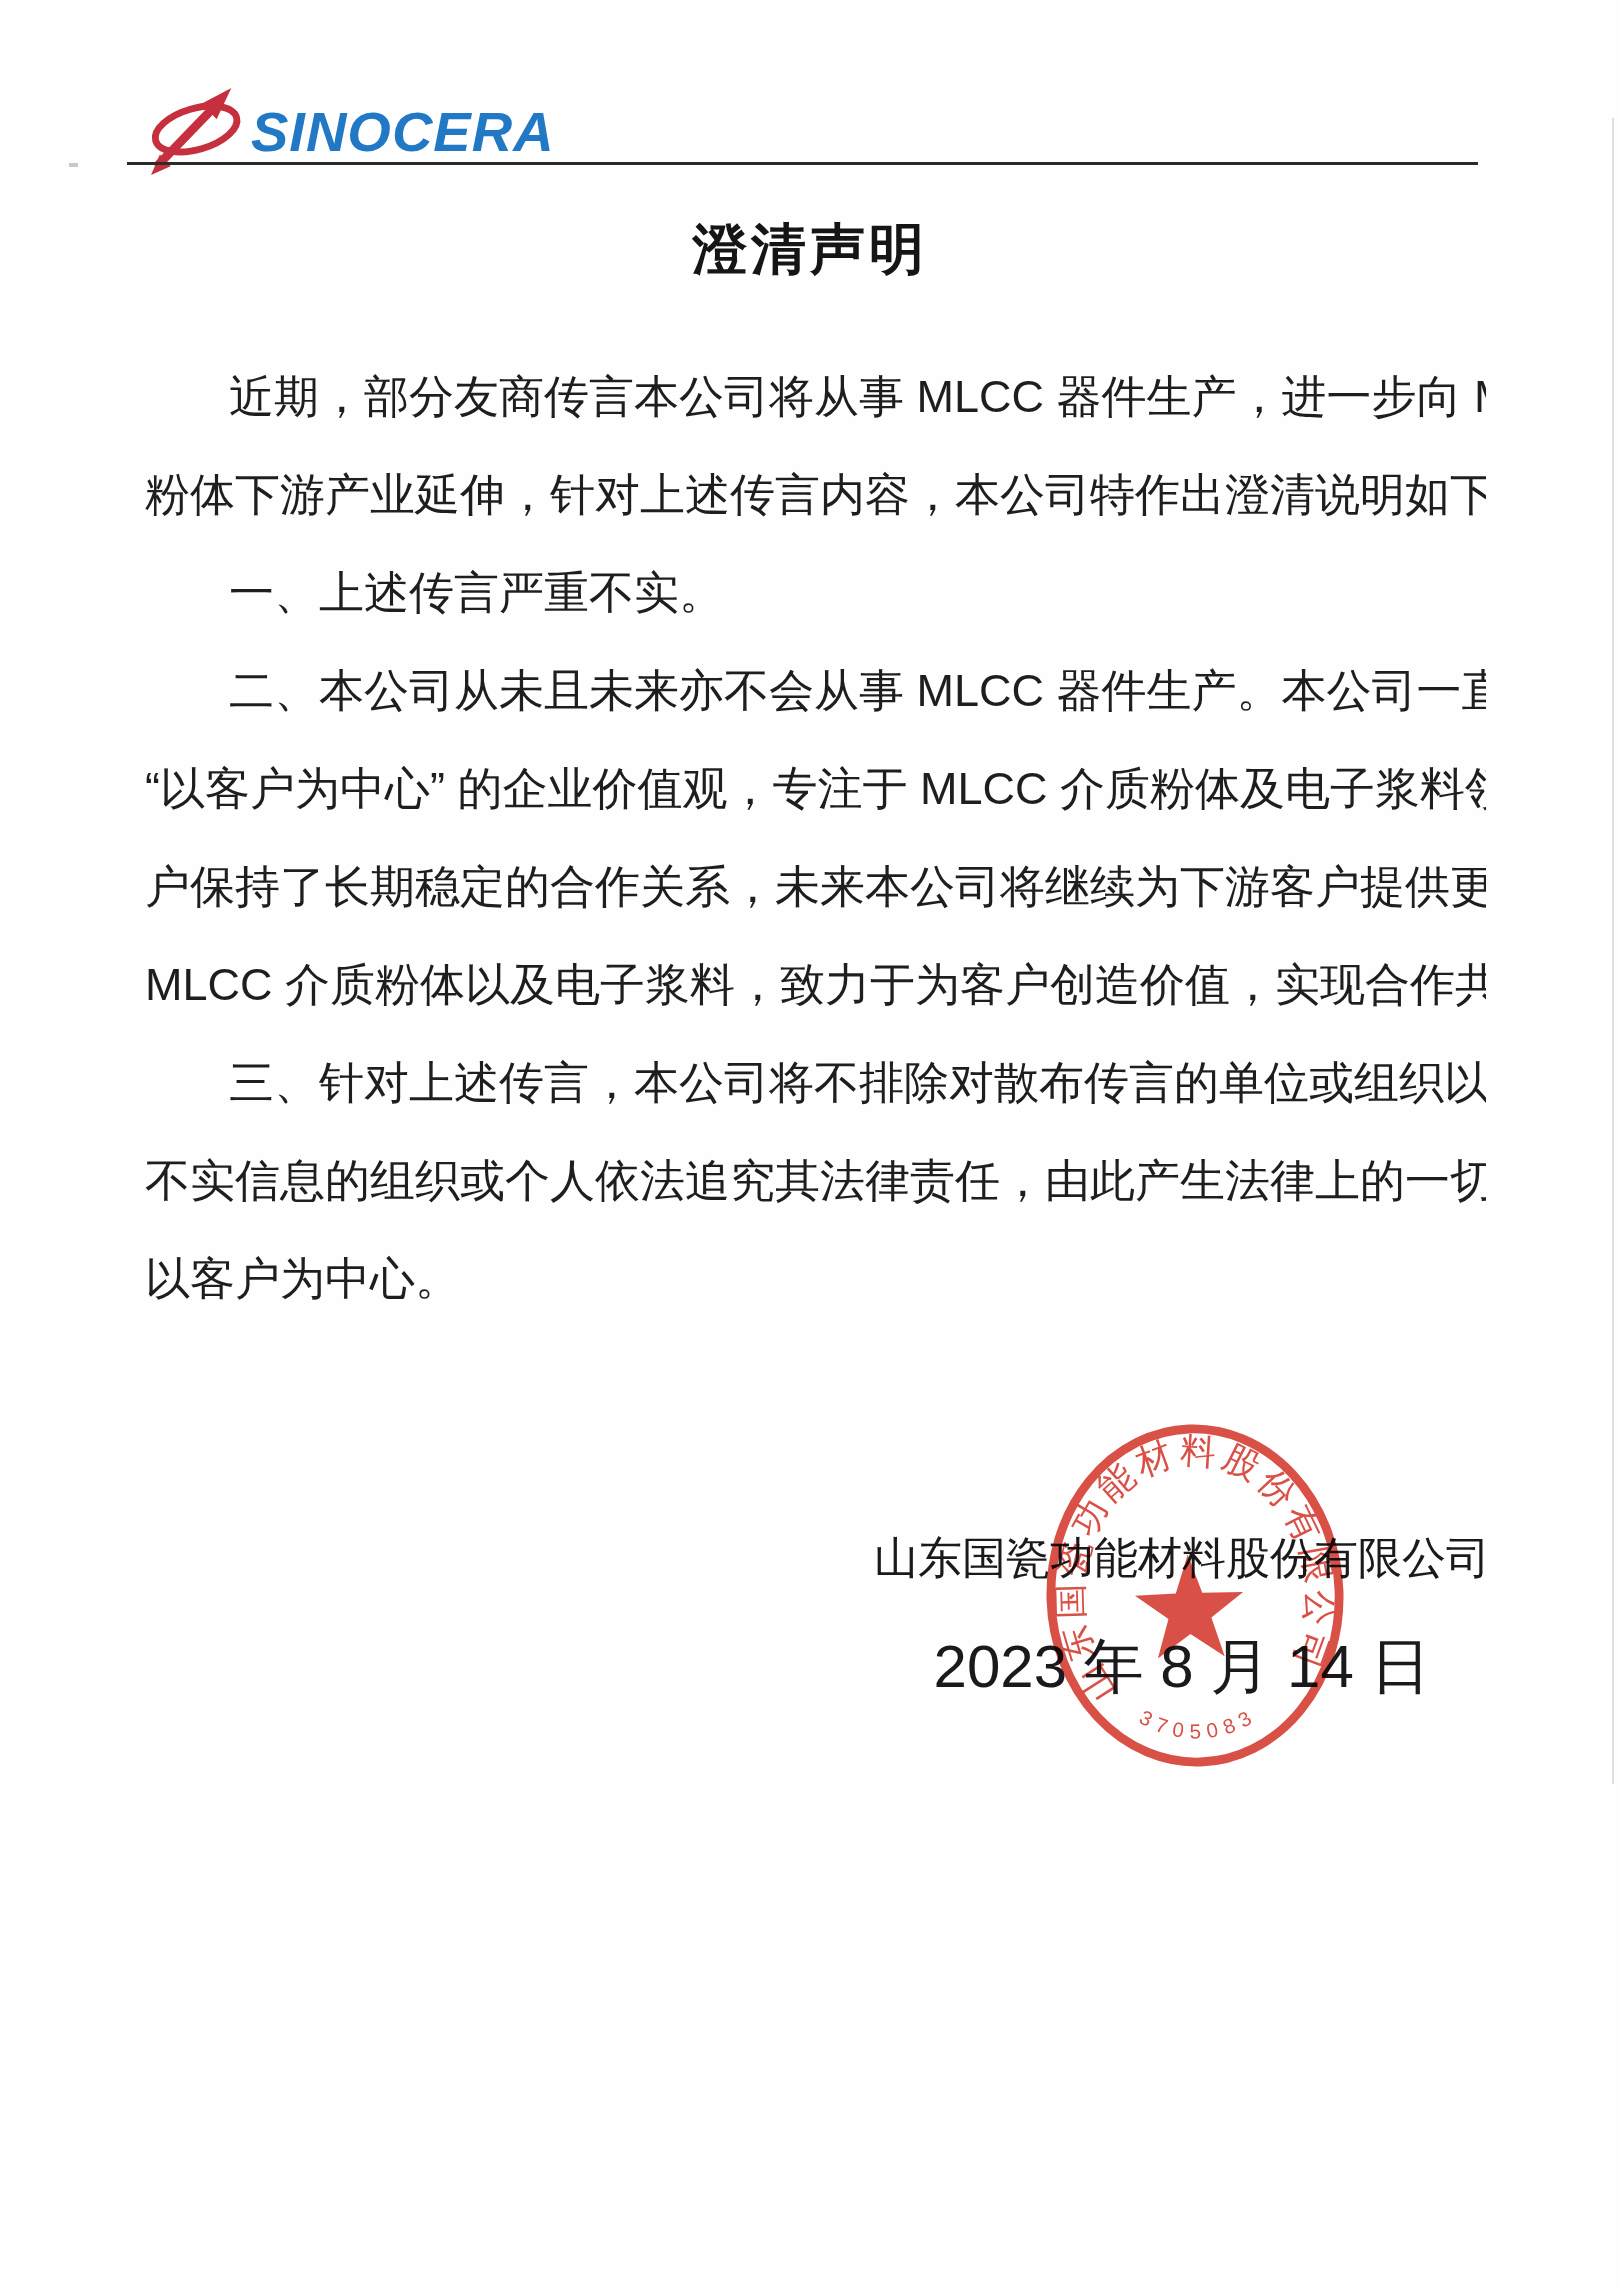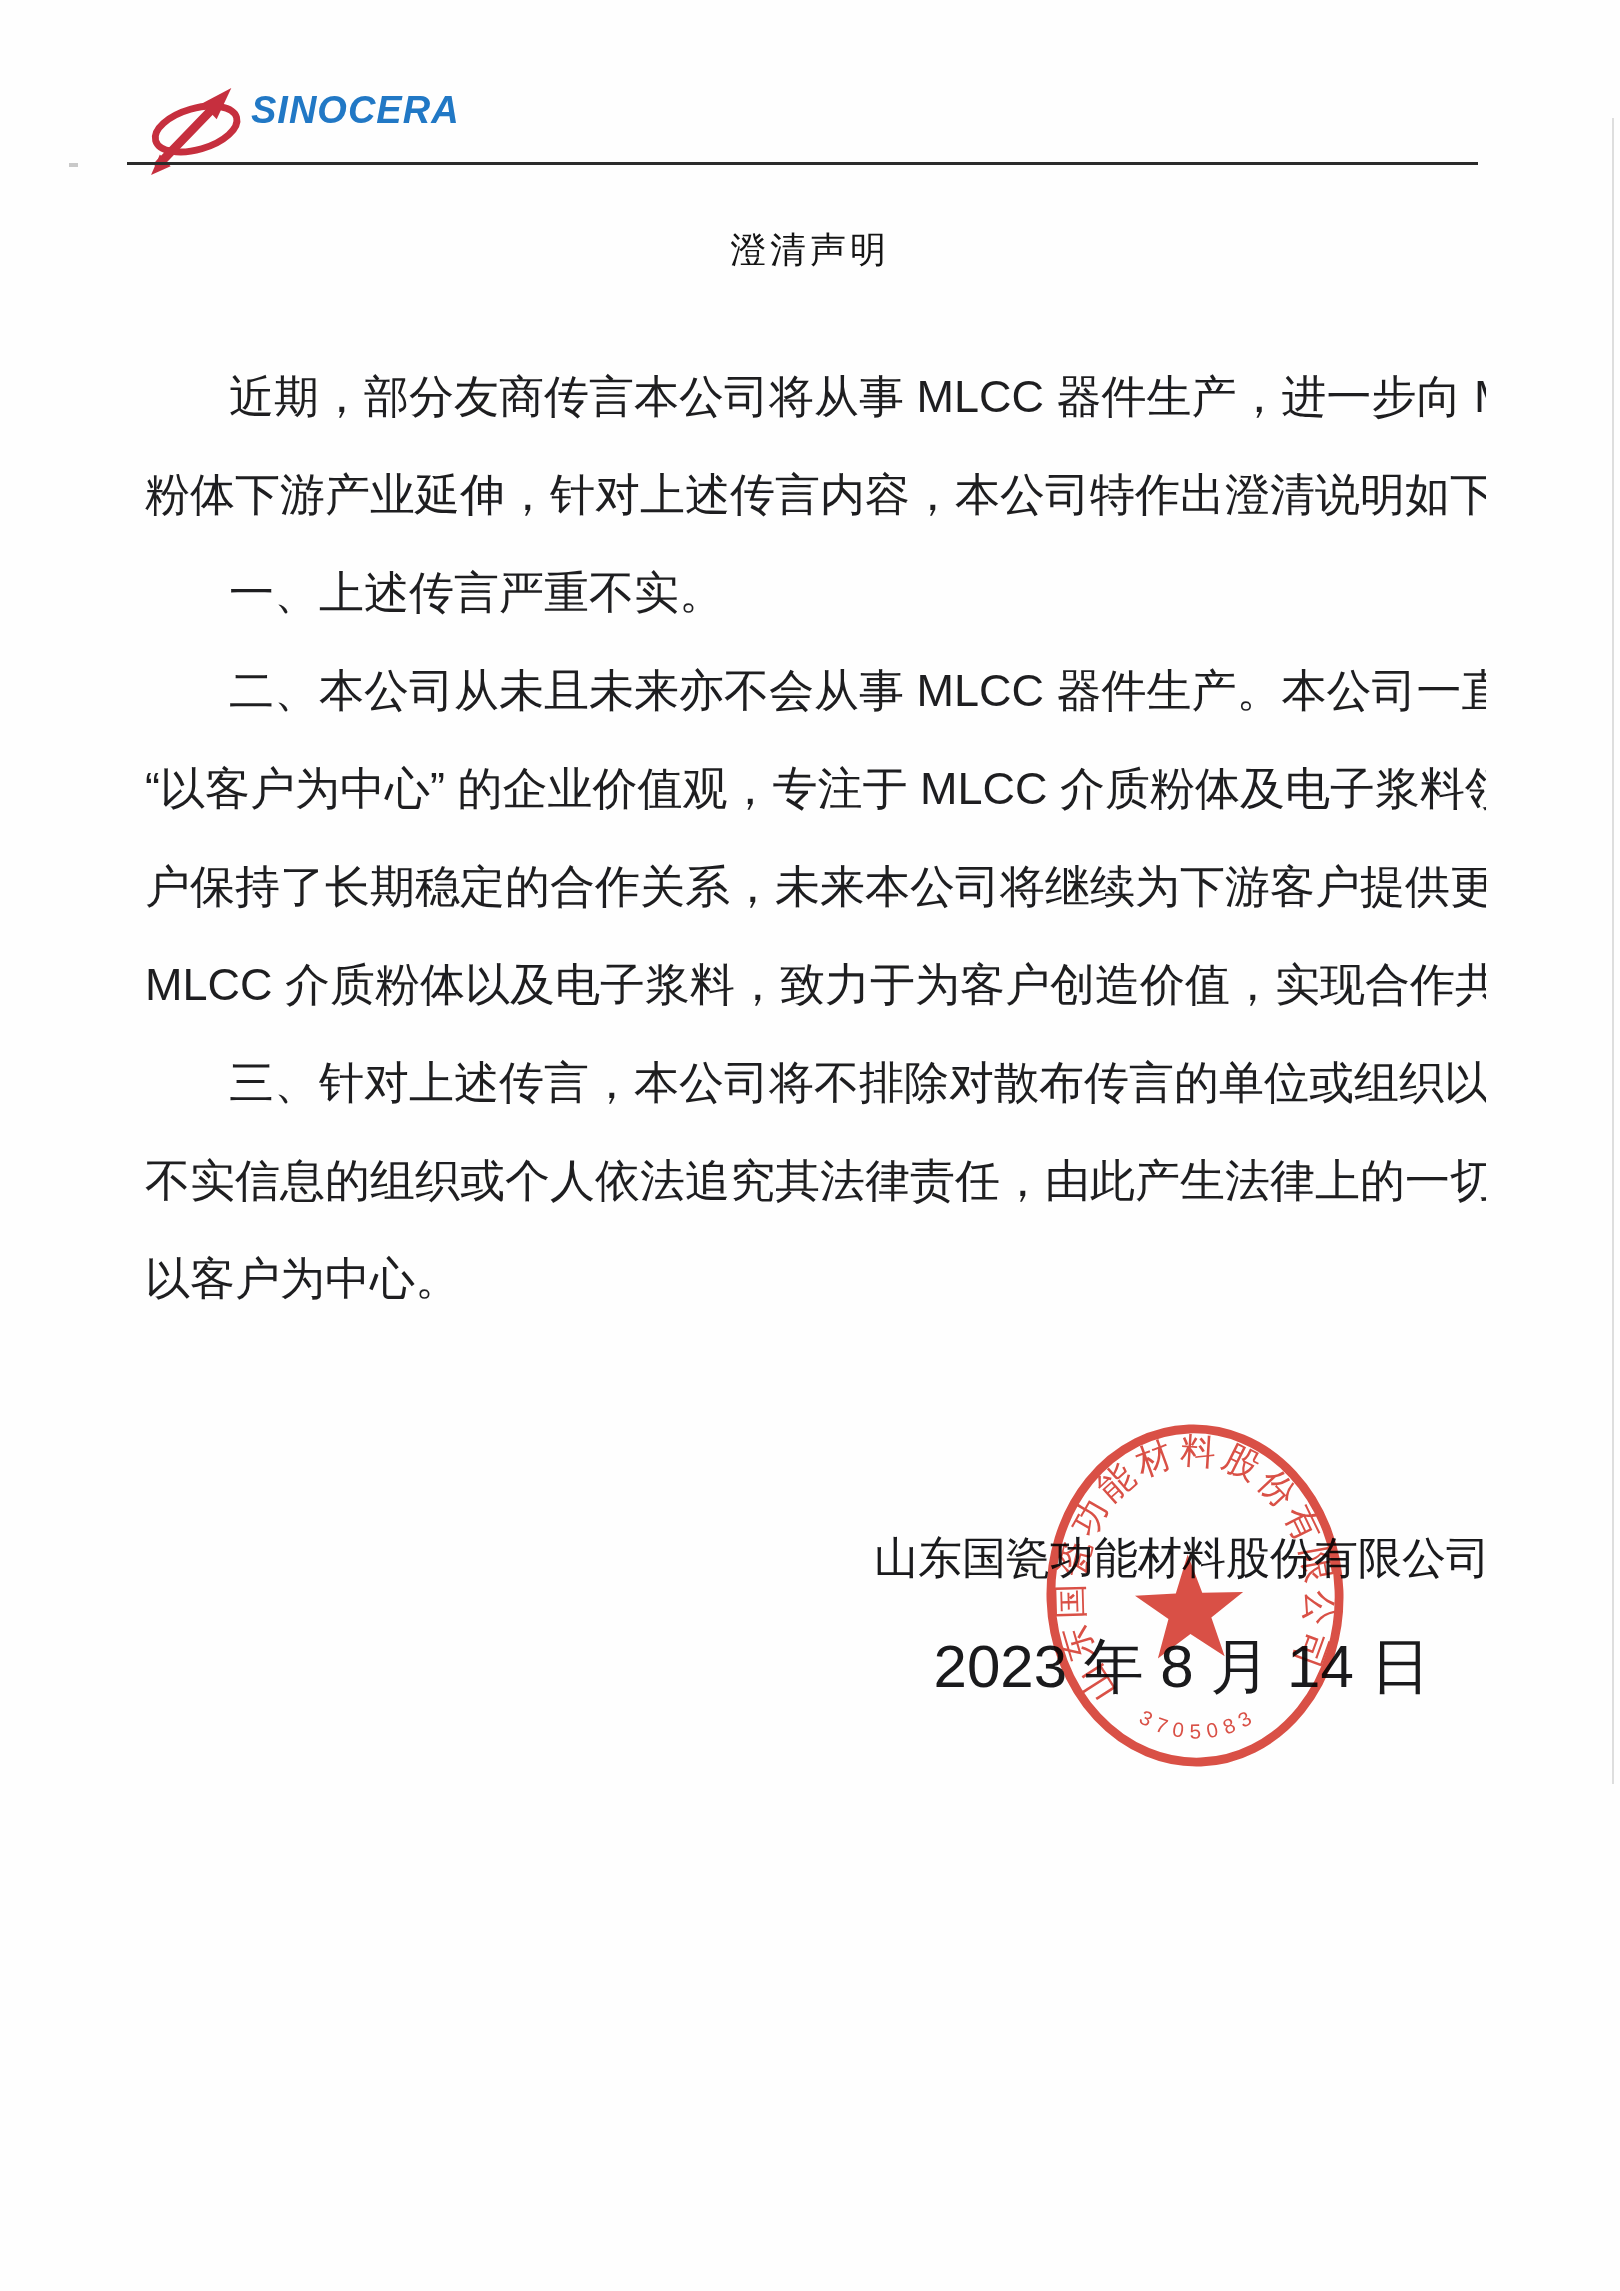--- a/index.html
+++ b/index.html
@@ -6,32 +6,32 @@
   body{
     width:1620px;height:2292px;position:relative;
     background:#ffffff;
     font-family:"Liberation Sans","DejaVu Sans",sans-serif;
     color:#1d1d1f;overflow:hidden;
   }
   .page{position:absolute;inset:0;background:#fefefe;}
   
   .logo-mark{position:absolute;left:143px;top:82px;width:114px;height:94px;}
   .brand{
-    position:absolute;left:251px;top:89px;
-    font-size:38px;font-weight:700;font-style:italic;
+    position:absolute;left:251px;top:99px;
+    font-size:56px;font-weight:700;font-style:italic;
     color:#2178c5;letter-spacing:1px;white-space:nowrap;
   }
   .rule{
     position:absolute;left:127px;top:162px;width:1351px;height:2.9px;
     background:#2b2b2b;
   }
   
   .doc-title{
     position:absolute;left:0;top:214px;width:1620px;margin:0;
-    text-align:center;font-size:36px;font-weight:400;letter-spacing:3.9px;
+    text-align:center;font-size:55px;font-weight:700;letter-spacing:3.9px;
     color:#151515;line-height:71px;
   }
   
   .body-text{
     position:absolute;left:145px;top:348px;width:1341px;
     font-size:45px;line-height:98px;color:#1e1e20;
     overflow:hidden;
   }
   .line{white-space:pre;overflow:hidden;}
   .line.indent{text-indent:84px;}

